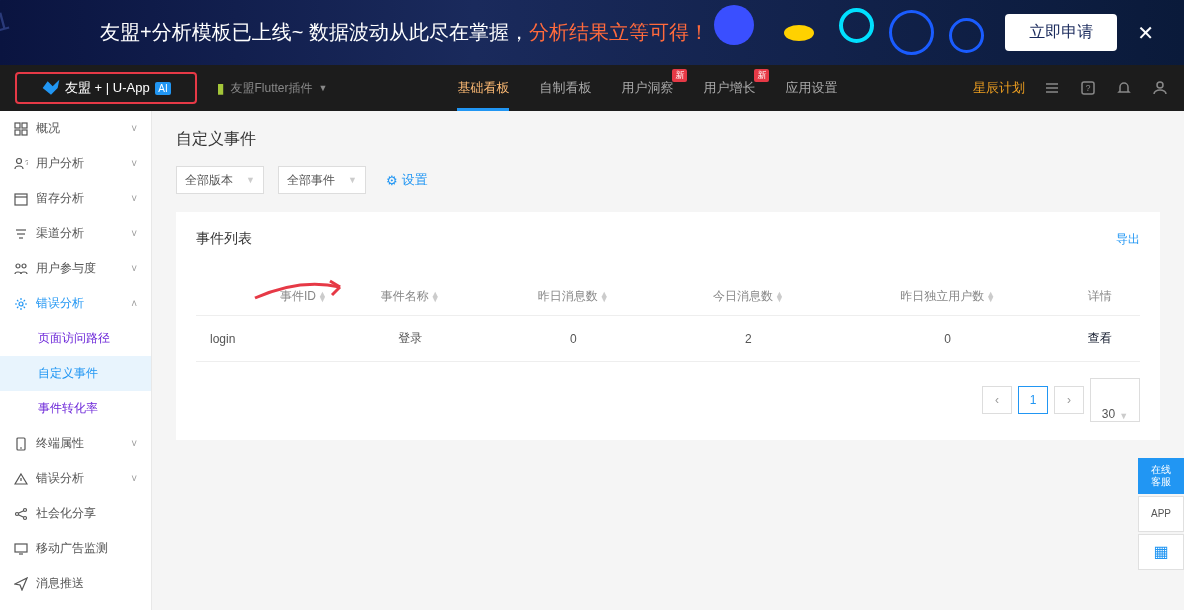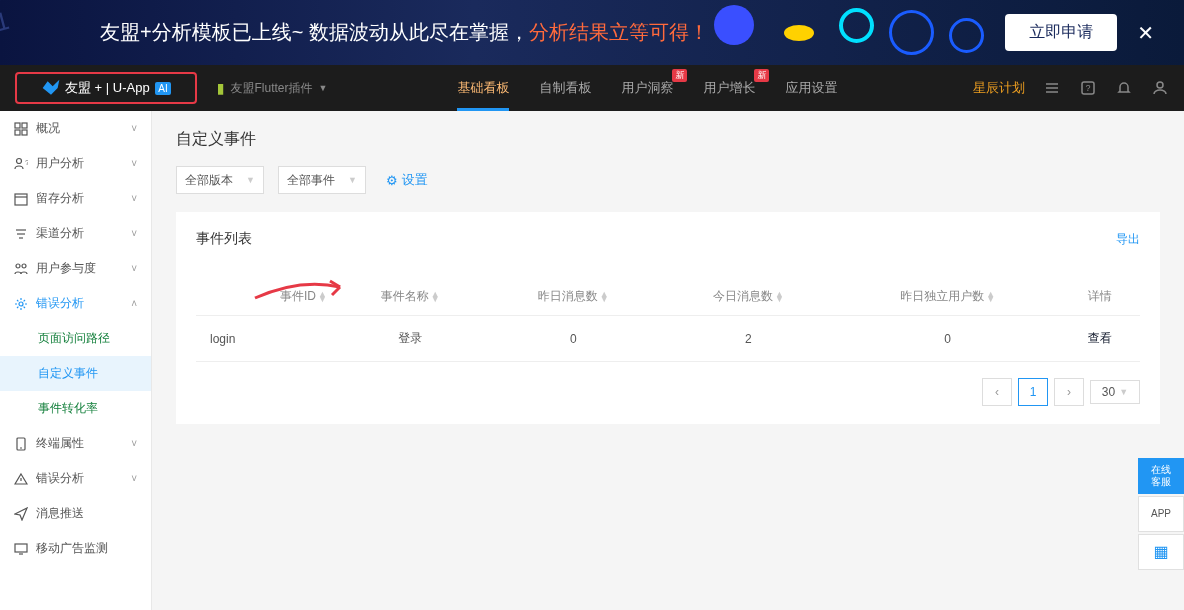--- a/index.html
+++ b/index.html
@@ -36,21 +36,21 @@
 .nav-right { margin-left: auto; display: flex; align-items: center; gap: 18px; }
 .star-plan { color: #f0a020; font-size: 13px; cursor: pointer; }
 .icon-btn { color: #888; cursor: pointer; width: 18px; height: 18px; display: flex; align-items: center; justify-content: center; }
 
 
 .layout { display: flex; height: calc(610px - 65px - 46px); }
 .sidebar { width: 152px; background: #fff; border-right: 1px solid #e8e8e8; overflow-y: auto; padding-bottom: 24px; }
 .side-item { display: flex; align-items: center; padding: 9px 14px; color: #555; cursor: pointer; gap: 8px; font-size: 12px; }
 .side-item.active { color: #2196f3; }
 .side-item .chevron { margin-left: auto; color: #999; font-size: 10px; }
-.side-sub { padding: 9px 14px 9px 38px; color: #15803d; cursor: pointer; font-size: 12px; }
+.side-sub { padding: 9px 14px 9px 38px; color: #6d28d9; cursor: pointer; font-size: 12px; }
 .side-sub.active { color: #2196f3; background: #e8f4fd; }
 .side-icon { width: 14px; height: 14px; display: inline-flex; align-items: center; justify-content: center; }
 
 
 .main { flex: 1; padding: 18px 24px; overflow: auto; position: relative; }
 .page-title { font-size: 16px; font-weight: 500; color: #333; margin-bottom: 16px; }
 .filter-row { display: flex; gap: 14px; align-items: center; margin-bottom: 18px; }
 .select-box { width: 88px; height: 28px; border: 1px solid #ddd; background: #fff; display: flex; align-items: center; padding: 0 8px; cursor: pointer; justify-content: space-between; font-size: 12px; color: #555; }
 .settings-link { color: #2196f3; display: flex; align-items: center; gap: 4px; cursor: pointer; font-size: 13px; margin-left: 6px; }
 .panel { background: #fff; padding: 18px 20px; }
@@ -60,21 +60,21 @@
 .table { width: 100%; border-collapse: collapse; }
 .table th { text-align: center; padding: 10px 8px; font-weight: normal; color: #888; font-size: 12px; border-bottom: 1px solid #eee; }
 .table th:first-child { text-align: right; padding-left: 14px; }
 .table td { text-align: center; padding: 14px 8px; color: #555; font-size: 12px; border-bottom: 1px solid #eee; }
 .table td:first-child { text-align: left; padding-left: 14px; }
 .sort-icon { color: #ccc; font-size: 9px; margin-left: 2px; display: inline-flex; flex-direction: column; line-height: 5px; vertical-align: middle; }
 .detail-link { color: #0f172a; cursor: pointer; }
 .pagination { display: flex; justify-content: flex-end; gap: 6px; margin-top: 16px; align-items: center; }
 .page-btn { width: 30px; height: 28px; border: 1px solid #ddd; display: flex; align-items: center; justify-content: center; cursor: pointer; color: #999; font-size: 12px; background: #fff; }
 .page-btn.active { border-color: #2196f3; color: #2196f3; }
-.page-size { width: 50px; height: 24px; border: 1px solid #ddd; display: flex; align-items: center; justify-content: center; gap: 4px; cursor: pointer; font-size: 12px; color: #555; background: #fff; }
+.page-size { width: 50px; height: 44px; border: 1px solid #ddd; display: flex; align-items: flex-end; justify-content: center; gap: 4px; cursor: pointer; font-size: 12px; color: #555; background: #fff; }
 .arrow { position: absolute; left: 98px; top: 162px; width: 100px; z-index: 5; }
 
 
 .float-btns { position: fixed; right: 0; bottom: 40px; display: flex; flex-direction: column; gap: 2px; }
 .float-btn { width: 46px; height: 36px; background: #fff; border: 1px solid #e0e0e0; display: flex; align-items: center; justify-content: center; cursor: pointer; font-size: 10px; color: #555; flex-direction: column; line-height: 12px; }
 .float-btn.blue { background: #2196f3; color: #fff; border-color: #2196f3; }
 .qr-icon { color: #2196f3; font-size: 16px; }
 </style>
 </head>
 <body>
@@ -229,33 +229,45 @@
             <path d="M7 2 L13 12 H1 Z"></path>
             <line x1="7" y1="6" x2="7" y2="9"></line>
           </svg>
         </span>
         <span>错误分析</span>
         <span class="chevron">˅</span>
       </div>
       <div class="side-item">
         <span class="side-icon">
           <svg width="14" height="14" viewBox="0 0 14 14" fill="none" stroke="currentColor" stroke-width="1.2">
-            <path d="M1 7 L13 1 L8 13 L6 8 Z"></path>
-          </svg>
-        </span>
-        <span>消息推送</span>
+            <circle cx="3" cy="7" r="1.5"></circle>
+            <circle cx="11" cy="3" r="1.5"></circle>
+            <circle cx="11" cy="11" r="1.5"></circle>
+            <line x1="4.3" y1="6.3" x2="9.7" y2="3.7"></line>
+            <line x1="4.3" y1="7.7" x2="9.7" y2="10.3"></line>
+          </svg>
+        </span>
+        <span>社会化分享</span>
       </div>
       <div class="side-item">
         <span class="side-icon">
           <svg width="14" height="14" viewBox="0 0 14 14" fill="none" stroke="currentColor" stroke-width="1.2">
             <rect x="1" y="2" width="12" height="8"></rect>
             <line x1="5" y1="12" x2="9" y2="12"></line>
           </svg>
         </span>
         <span>移动广告监测</span>
+      </div>
+      <div class="side-item">
+        <span class="side-icon">
+          <svg width="14" height="14" viewBox="0 0 14 14" fill="none" stroke="currentColor" stroke-width="1.2">
+            <path d="M1 7 L13 1 L8 13 L6 8 Z"></path>
+          </svg>
+        </span>
+        <span>消息推送</span>
       </div>
     </div>
   <div class="main">
     <svg class="arrow" viewBox="0 0 100 30">
         <path d="M5 25 Q 50 5 90 14" stroke="#e63946" stroke-width="3" fill="none"></path>
         <path d="M90 14 L80 8 M90 14 L82 22" stroke="#e63946" stroke-width="3" fill="none"></path>
       </svg>
     <div class="page-title">自定义事件</div>
     <div class="filter-row">
       <div class="select-box">

